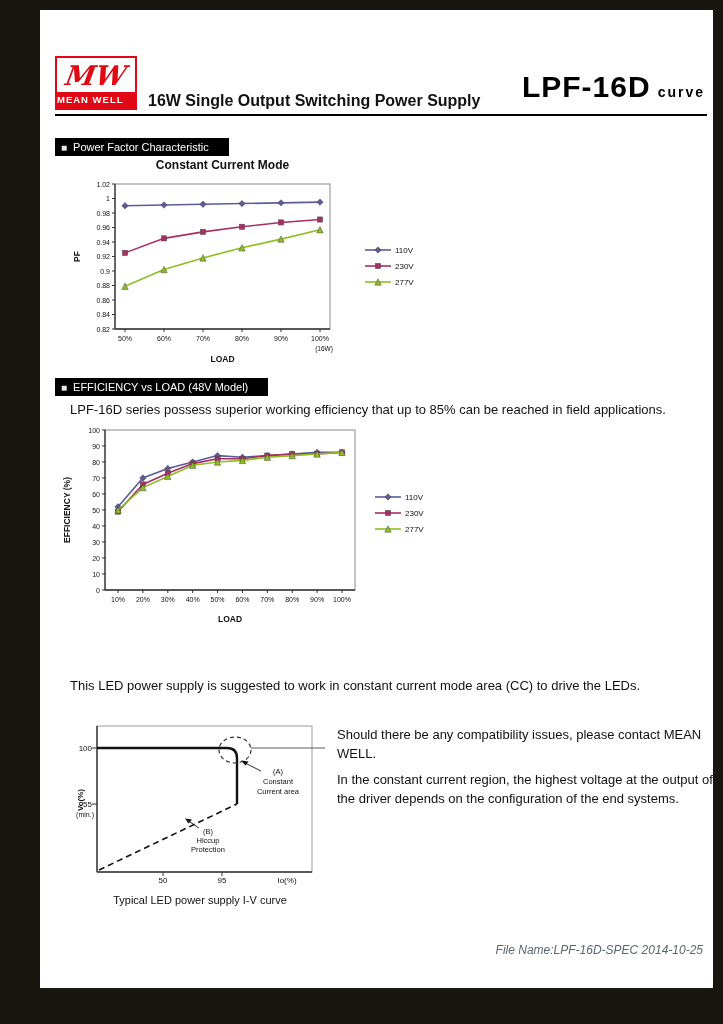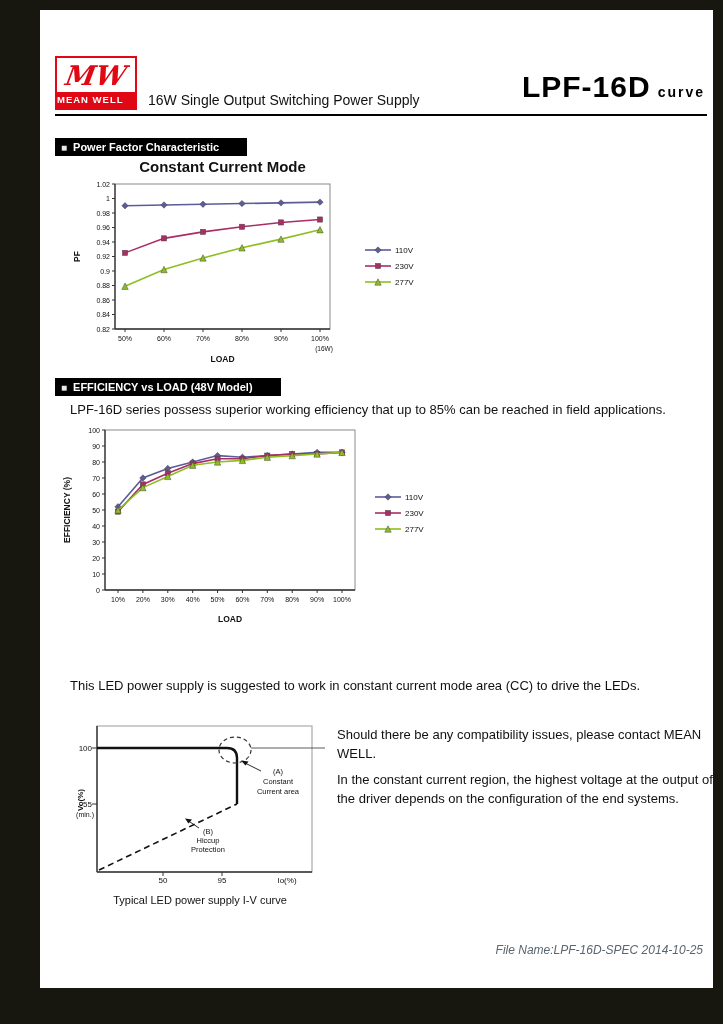--- a/index.html
+++ b/index.html
@@ -6,41 +6,41 @@
   html,body{width:723px;height:1024px}
   body{background:#17170f;font-family:"Liberation Sans","DejaVu Sans",sans-serif;position:relative;overflow:hidden}
   .page{position:absolute;left:40px;top:10px;width:673px;height:978px;background:#ffffff}
   svg text{font-family:"Liberation Sans","DejaVu Sans",sans-serif}
 
   
   .logo{position:absolute;left:15px;top:46px;width:82px;height:54px;border:2px solid #e00814;display:flex;flex-direction:column;background:#fff}
   .logo-top{flex:1;display:flex;align-items:center;justify-content:center;overflow:hidden}
   .logo-mw{font-style:italic;font-weight:bold;font-size:27px;color:#e00814;transform:skewX(-10deg);font-family:"DejaVu Serif","Liberation Serif",serif;line-height:1}
   .logo-band{height:16px;background:#e00814;color:#fff;font-size:9.5px;font-weight:bold;text-align:left;line-height:16px;letter-spacing:1px}
-  .header-subtitle{position:absolute;left:108px;top:82px;font-size:14px;font-weight:normal;color:#111}
+  .header-subtitle{position:absolute;left:108px;top:82px;font-size:16px;font-weight:bold;color:#111}
   .product{position:absolute;right:8px;top:60px;display:flex;align-items:baseline;color:#000}
   .product-name{font-size:30px;font-weight:bold;letter-spacing:1px}
   .product-suffix{font-size:14px;font-weight:bold;letter-spacing:2px;margin-left:7px}
   .hr{position:absolute;left:15px;right:6px;top:104px;height:2px;background:#000}
 
   
-  .section-bar{position:absolute;left:15px;background:#000;color:#fff;font-size:11px;font-weight:bold;padding:3px 28px 3px 6px;white-space:nowrap}
+  .section-bar{position:absolute;left:15px;background:#000;color:#fff;font-size:11px;font-weight:normal;padding:3px 20px 3px 6px;white-space:nowrap}
   .section-bar .bullet{margin-right:6px;font-size:10px;color:#e8e8e8}
   .bar1{top:128px}
   .bar2{top:368px}
   .bar3{top:631px}
 
   .para{position:absolute;font-size:13px;color:#111;line-height:1.45}
   .para-eff{left:30px;top:391px;width:610px}
   .para-drv{left:30px;top:667px;width:620px}
   .cc-text{left:297px;top:716px;width:376px}
   .cc-text p{margin-bottom:7px}
 
   .chart1{position:absolute;left:0;top:148px;width:480px;height:222px}
-  .chart1-title{position:absolute;left:75px;top:0;width:215px;text-align:center;font-size:15px;font-weight:bold;color:#111}
+  .chart1-title{position:absolute;left:75px;top:0;width:215px;text-align:center;font-size:12px;font-weight:bold;color:#111}
   .chart1 svg{position:absolute;left:0;top:14px}
   .chart2{position:absolute;left:5px;top:408px;width:480px;height:230px}
 
   .diagram{position:absolute;left:35px;top:710px}
   .diagram-caption{position:absolute;left:35px;top:884px;width:250px;text-align:center;font-size:11px;color:#111}
 
   .footer-note{position:absolute;right:10px;top:933px;font-size:12px;font-style:italic;color:#5a6570}
 </style>
 </head>
 <body>

